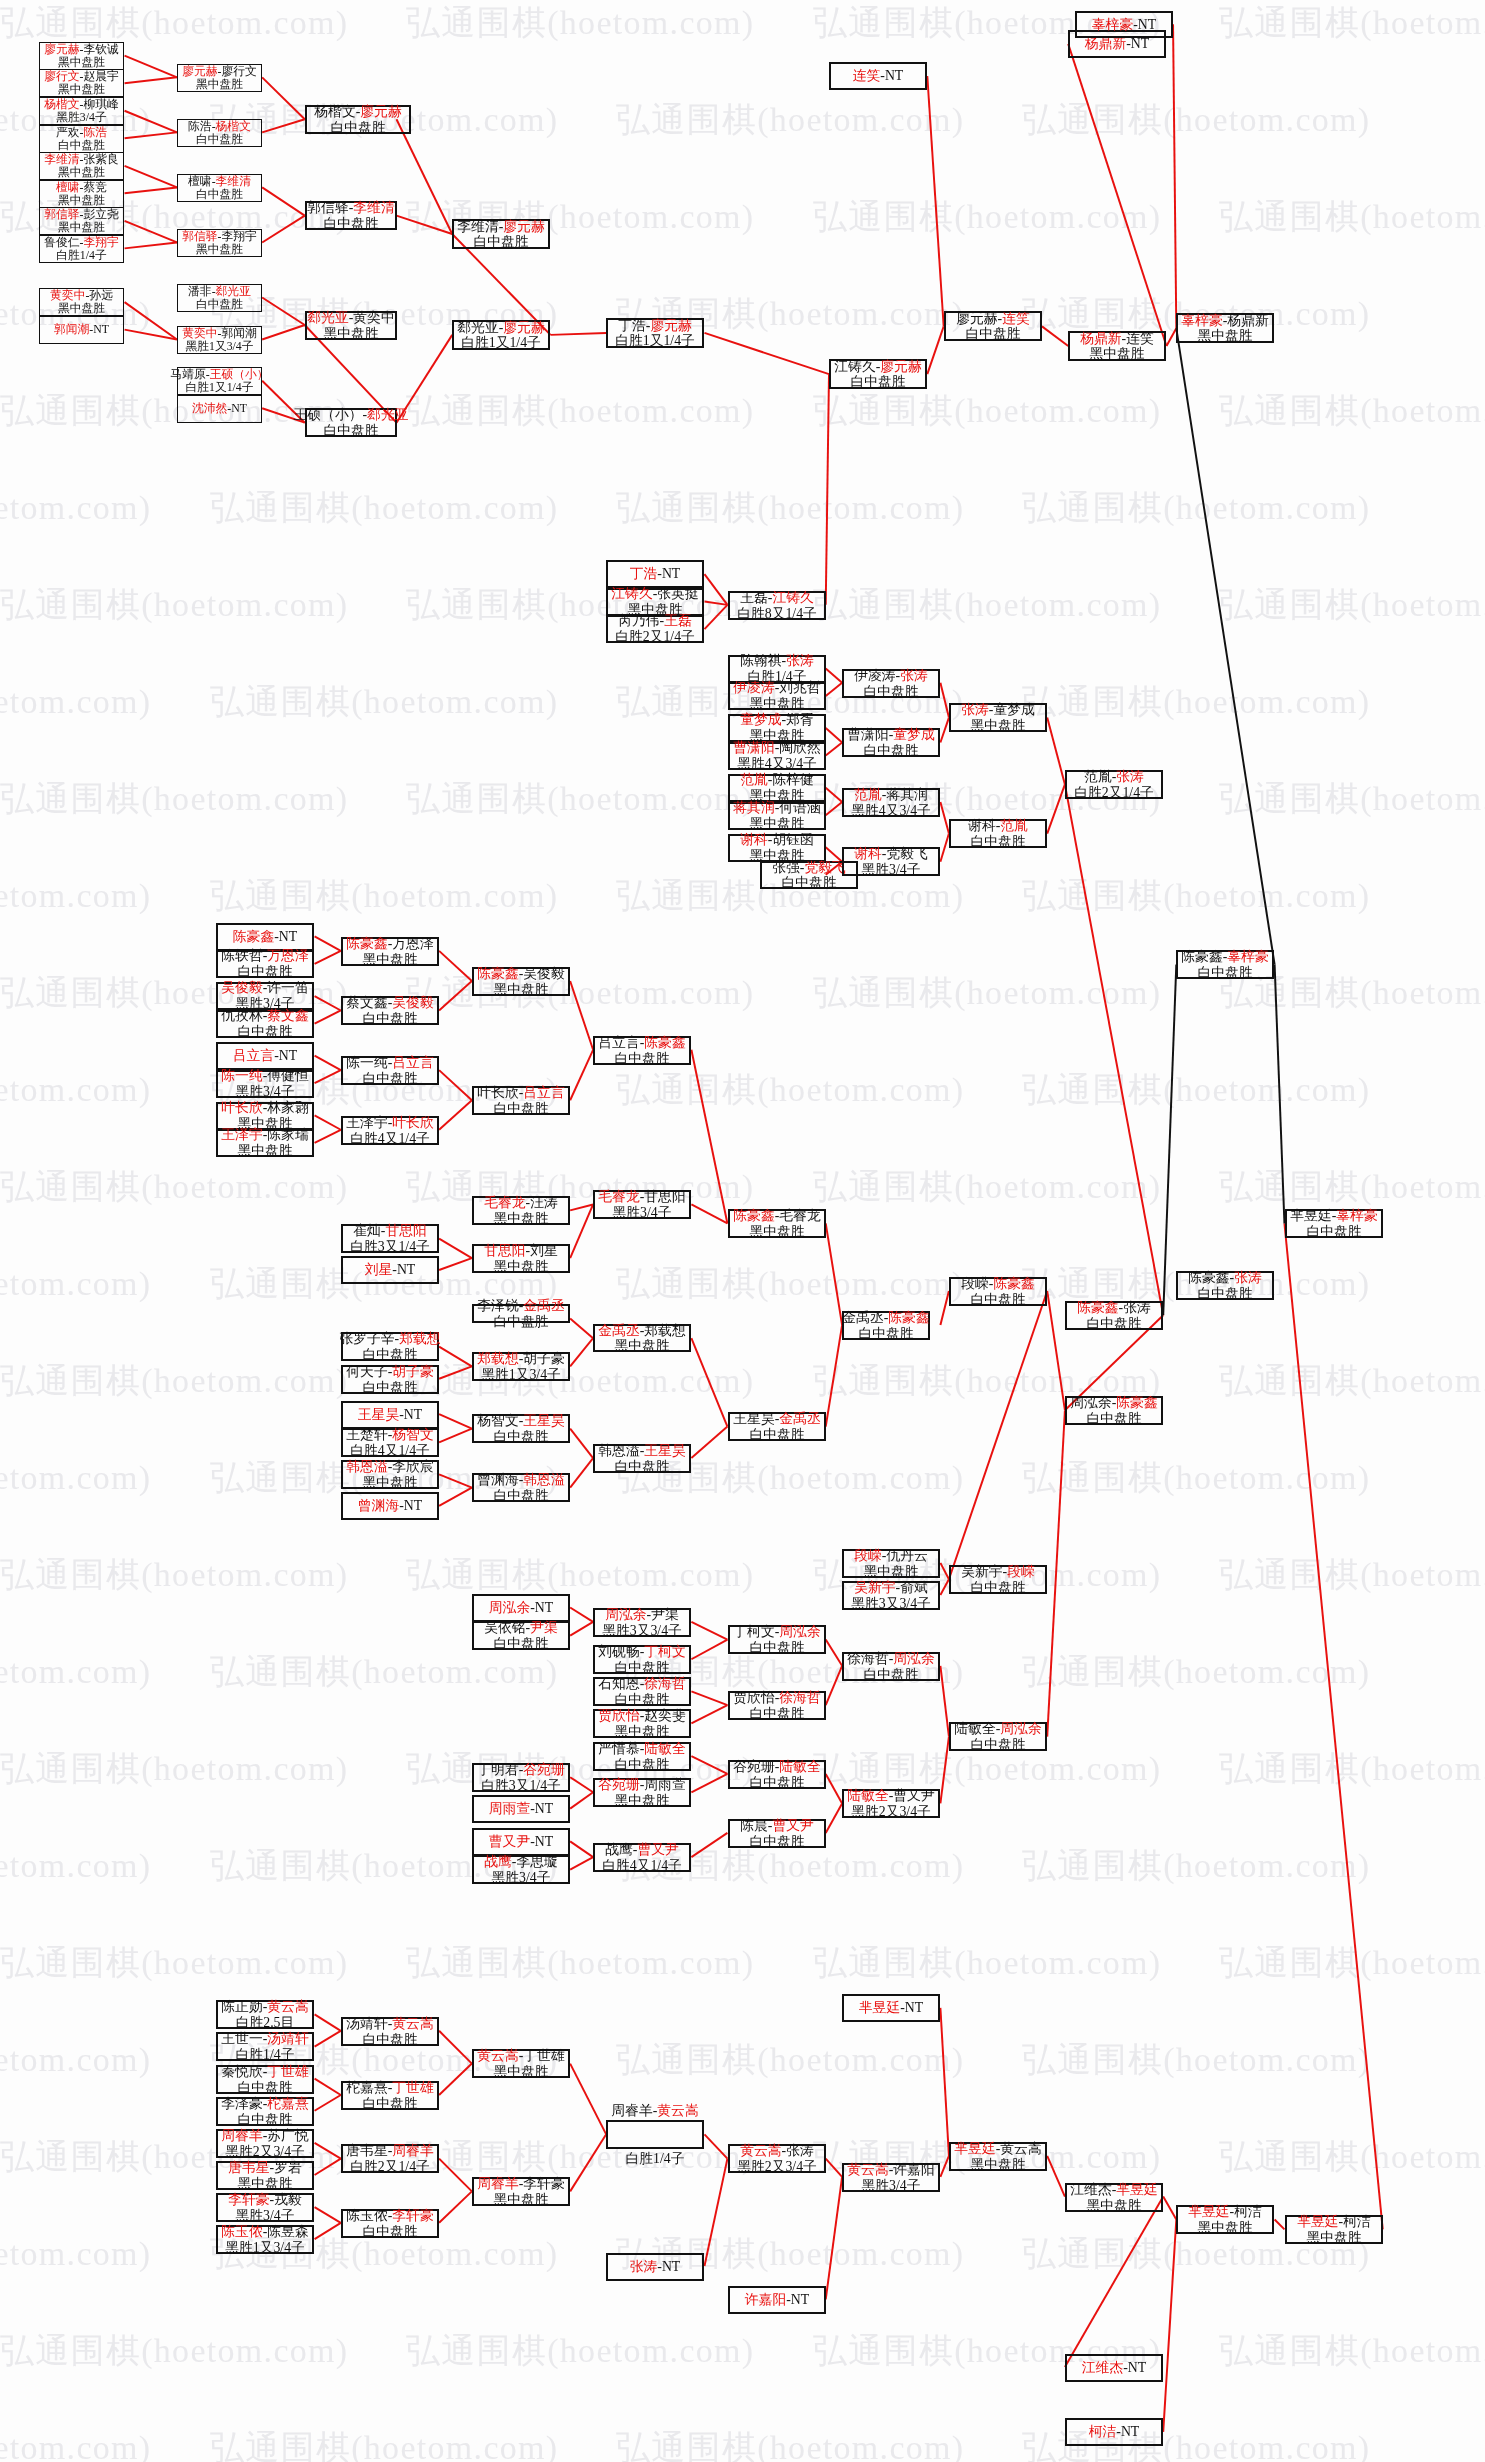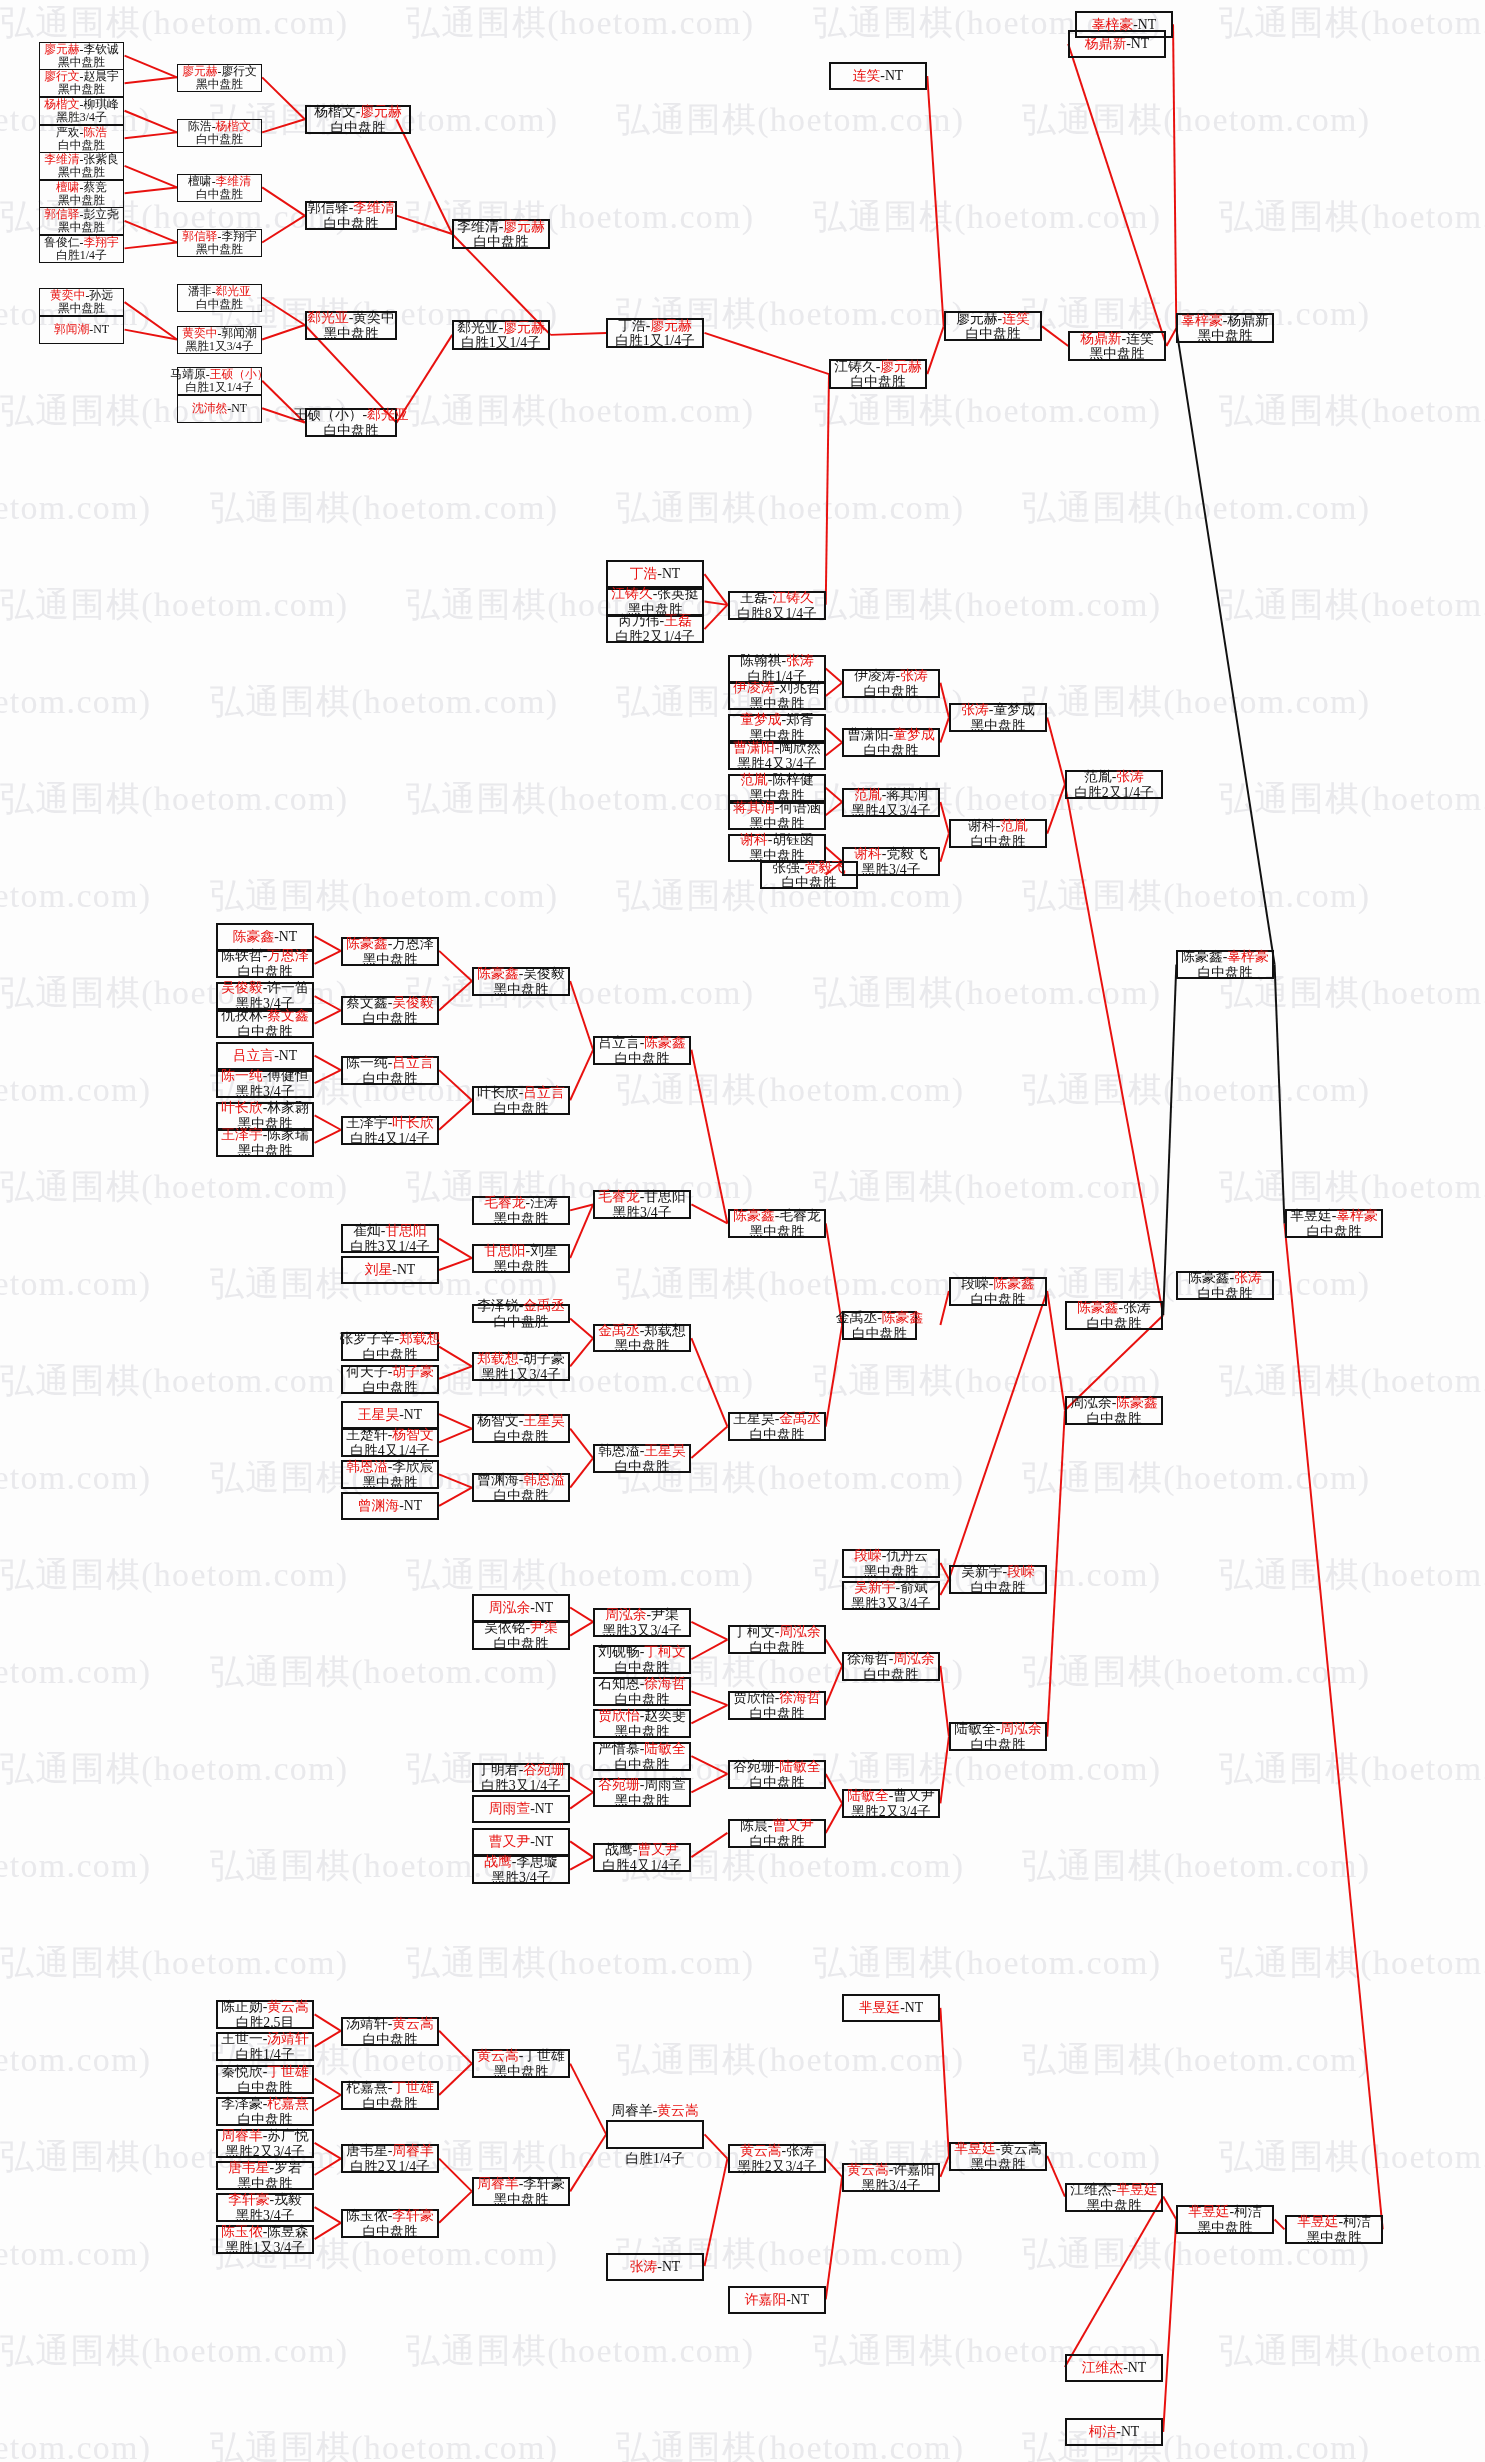--- a/index.html
+++ b/index.html
@@ -597,21 +597,21 @@
         <div class="ln">白中盘胜</div>
       </div>
       <div class="box" id="m084" style="left: 728px; top: 1412px; width: 98px; height: 29px;">
         <div class="ln"><span class="k">王星昊</span><span>-</span><span class="r">金禹丞</span></div>
         <div class="ln">白中盘胜</div>
       </div>
       <div class="box" id="m085" style="left: 728px; top: 1209px; width: 98px; height: 29px;">
         <div class="ln"><span class="r">陈豪鑫</span><span>-</span><span class="k">毛睿龙</span></div>
         <div class="ln">黑中盘胜</div>
       </div>
-      <div class="box" id="m086" style="left: 842px; top: 1311px; width: 75px; height: 29px;">
+      <div class="box" id="m086" style="left: 842px; top: 1311px; width: 88px; height: 29px;">
         <div class="ln"><span class="k">金禹丞</span><span>-</span><span class="r">陈豪鑫</span></div>
         <div class="ln">白中盘胜</div>
       </div>
       <div class="box" id="m087" style="left: 949px; top: 1277px; width: 98px; height: 29px;">
         <div class="ln"><span class="k">段嵘</span><span>-</span><span class="r">陈豪鑫</span></div>
         <div class="ln">白中盘胜</div>
       </div>
       <div class="box" id="m088" style="left: 1065px; top: 1301px; width: 98px; height: 29px;">
         <div class="ln"><span class="r">陈豪鑫</span><span>-</span><span class="k">张涛</span></div>
         <div class="ln">白中盘胜</div>

